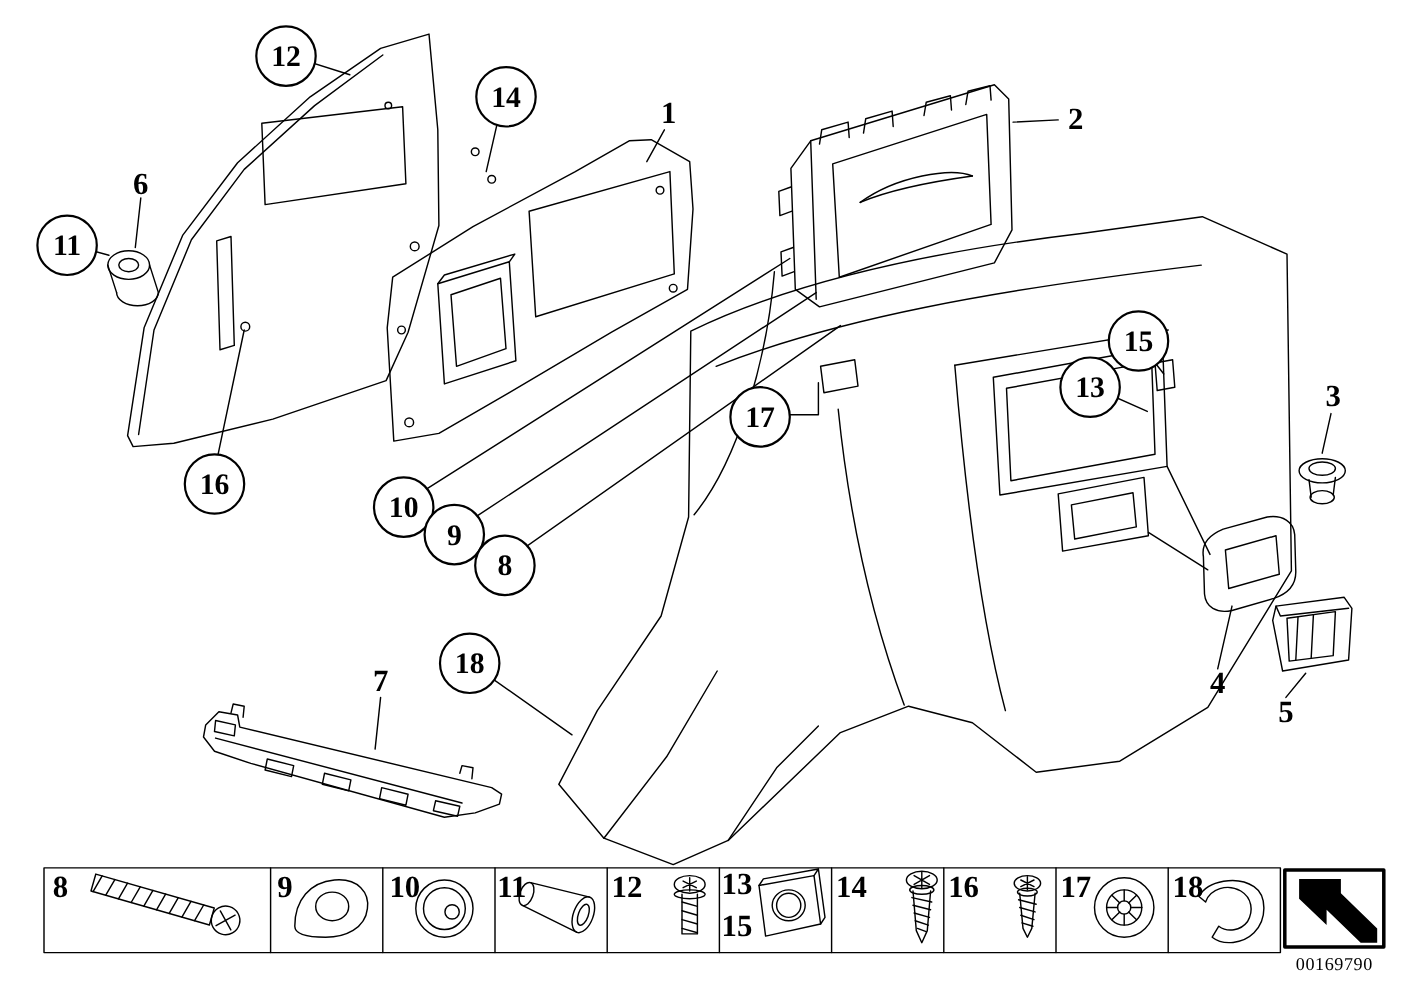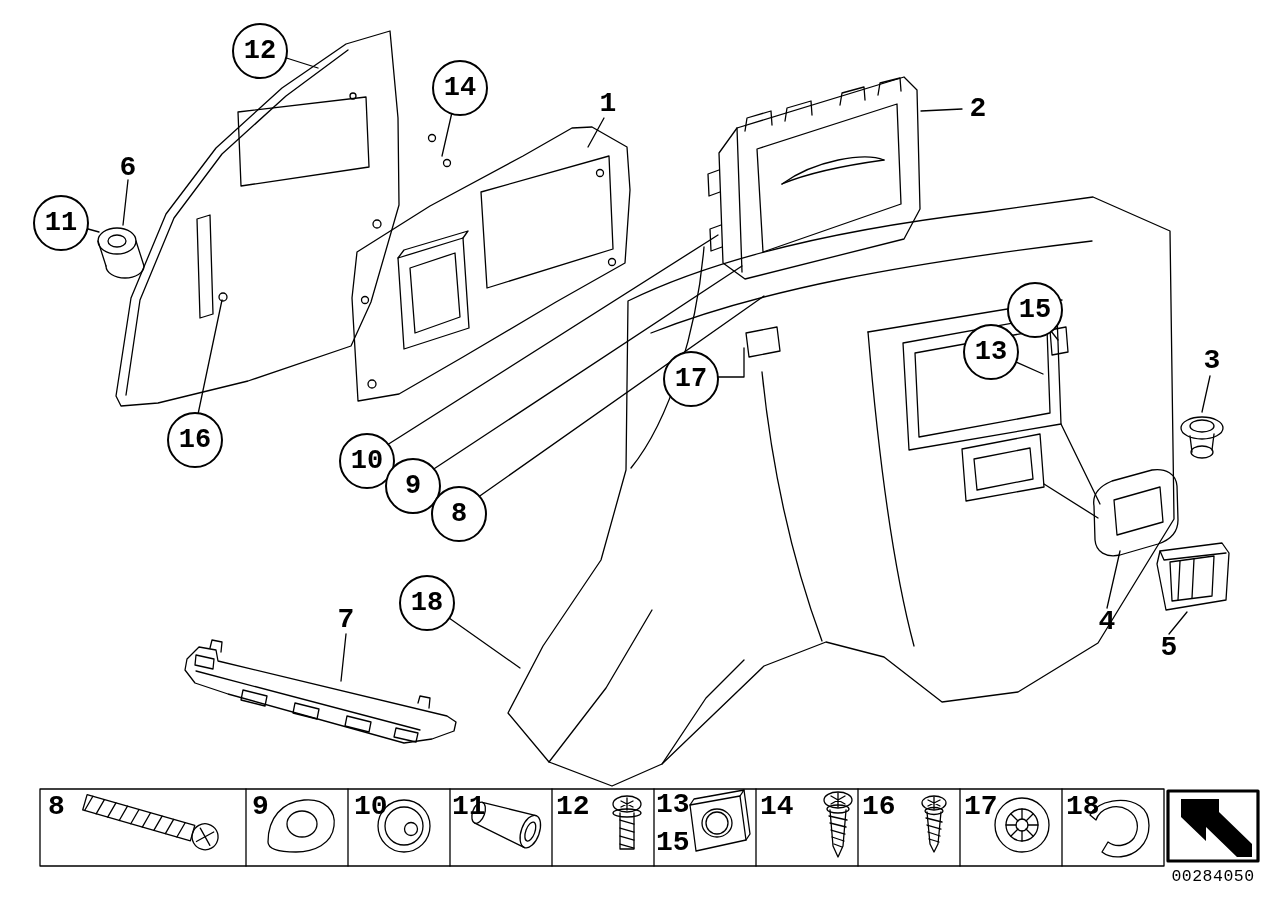--- a/index.html
+++ b/index.html
@@ -1,17 +1,17 @@
 <!DOCTYPE html>
 <html><head>
 <meta charset="utf-8">
 <style>
   html,body{margin:0;padding:0;background:#fff;}
   .stage{position:relative;width:1288px;height:910px;background:#fff;overflow:hidden;
-         font-family:Liberation Mono, monospace;color:#000;}
+         font-family:Liberation Serif, serif;color:#000;}
   svg.art{position:absolute;left:0;top:0;}
   .art path,.art line,.art circle,.art ellipse,.art rect,.art polyline,.art polygon{
     fill:none;stroke:#000;stroke-width:1.3;stroke-linecap:round;stroke-linejoin:round;}
   .art .fill{fill:#000;stroke:none;}
   .art .thick{stroke-width:3.2;}
   .callout{position:absolute;width:52px;height:52px;margin-left:-26px;margin-top:-26px;
            border:2.5px solid #000;border-radius:50%;background:#fff;
            display:flex;align-items:center;justify-content:center;
            font-size:27px;font-weight:600;line-height:1;cursor:pointer;}
   .plain-label{position:absolute;transform:translate(-50%,-50%);
@@ -280,15 +280,15 @@
   <div class="legend-label" style="left:354px;top:793px">10</div>
   <div class="legend-label" style="left:452px;top:793px">11</div>
   <div class="legend-label" style="left:556px;top:793px">12</div>
   <div class="legend-label" style="left:656px;top:791px">13</div>
   <div class="legend-label" style="left:656px;top:829px">15</div>
   <div class="legend-label" style="left:760px;top:793px">14</div>
   <div class="legend-label" style="left:862px;top:793px">16</div>
   <div class="legend-label" style="left:964px;top:793px">17</div>
   <div class="legend-label" style="left:1066px;top:793px">18</div>
 
-  <div class="image-id">00284050</div>
+  <div class="image-id">00169790</div>
 
 </div>
 
 </body></html>

